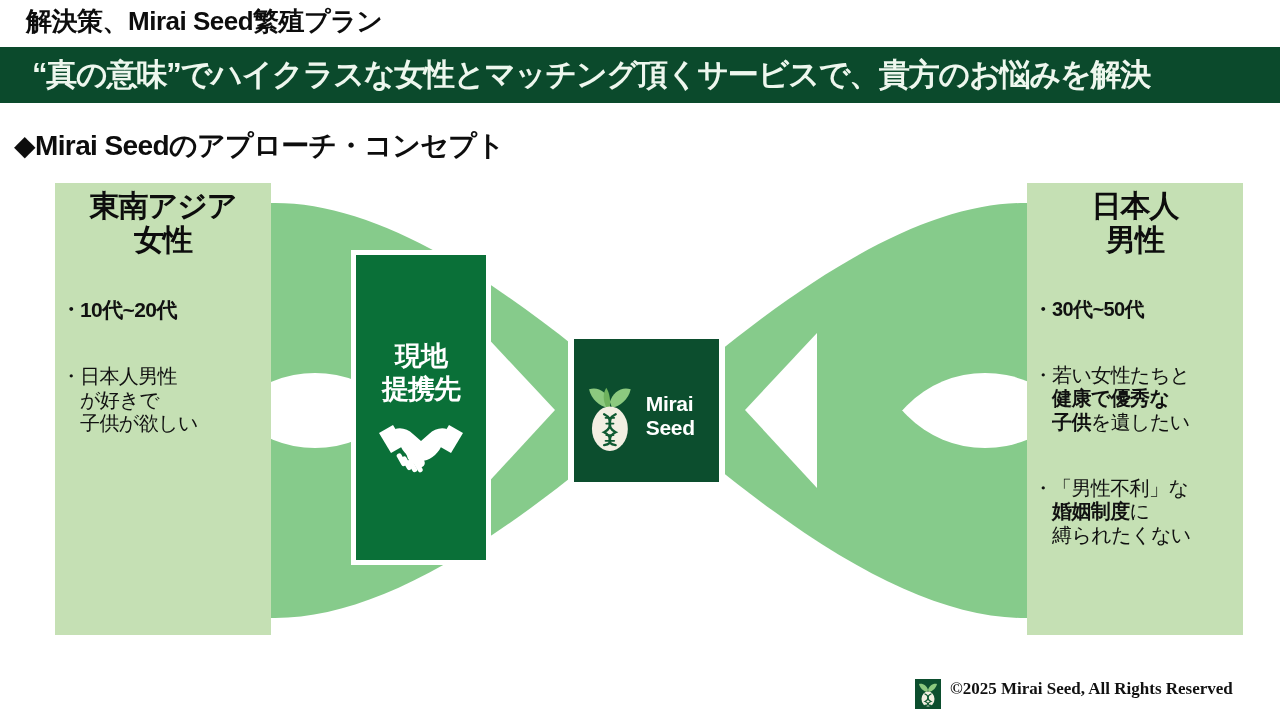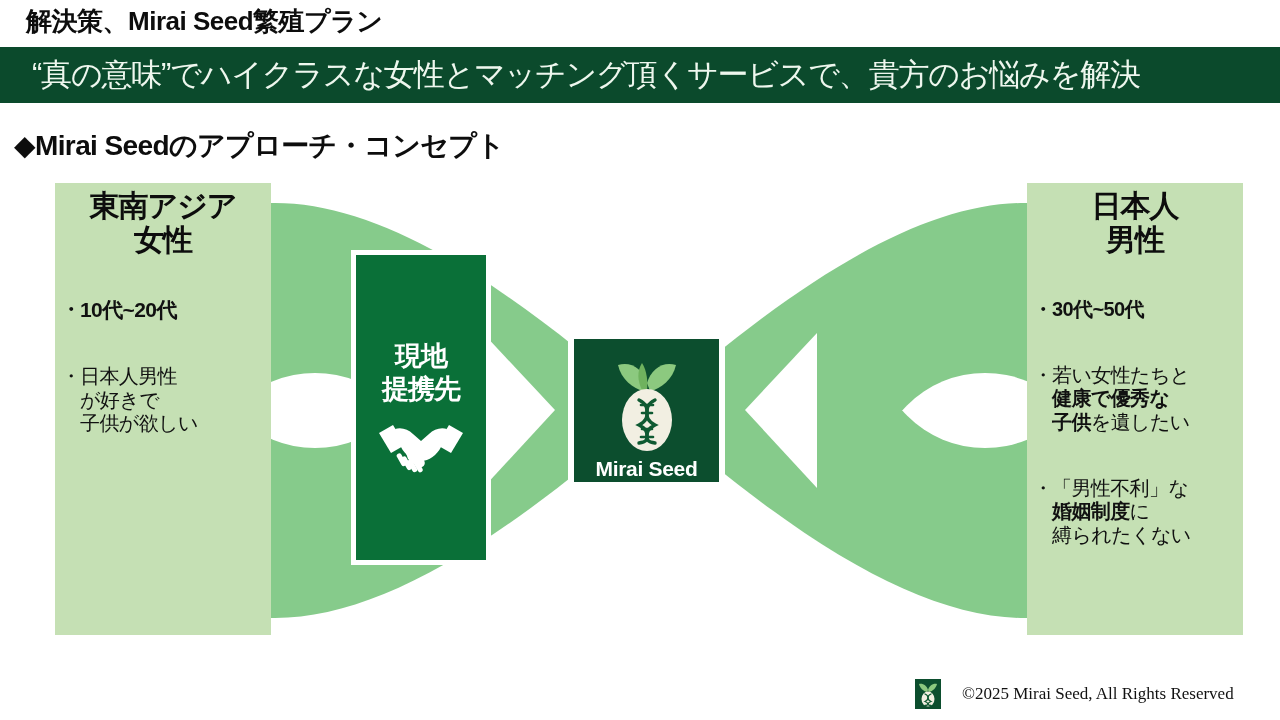--- a/index.html
+++ b/index.html
@@ -17,21 +17,21 @@
     position:absolute;left:26px;top:4px;
     font-size:26px;font-weight:bold;color:#0d0d0d;
     letter-spacing:-0.5px;white-space:nowrap;
   }
   .banner{
     position:absolute;left:0;top:47px;width:1280px;height:56px;
     background:#0b4a2c;
   }
   .banner-text{
     position:absolute;left:32px;top:50px;
-    font-size:31px;font-weight:normal;color:#eef7ee;
+    font-size:31px;font-weight:bold;color:#eef7ee;
     letter-spacing:-1.2px;white-space:nowrap;
     line-height:50px;
   }
   .section-head{
     position:absolute;left:14px;top:127px;
     font-size:28px;font-weight:bold;color:#0d0d0d;
     letter-spacing:-0.6px;white-space:nowrap;
   }
 
   
@@ -72,32 +72,32 @@
   .pillar-label{
     color:#ffffff;font-size:27px;font-weight:bold;text-align:center;
     line-height:1.22;letter-spacing:-1px;
   }
   .pillar-icon{margin-top:12px;}
 
   
   .logo-card{
     position:absolute;left:568px;top:333px;width:157px;height:155px;
     background:#0c4e2e;border:6px solid #ffffff;box-sizing:border-box;
-    display:flex;flex-direction:column;align-items:center;justify-content:flex-start;
+    display:flex;flex-direction:row;align-items:center;justify-content:flex-start;
     padding-top:8px;
   }
   .logo-wordmark{
     color:#ffffff;font-size:21px;font-weight:bold;letter-spacing:-0.3px;
     margin-top:2px;
   }
 
   
   .footer{
     position:absolute;left:915px;top:679px;
-    display:flex;align-items:center;gap:21px;
+    display:flex;gap:9px;font-weight:bold;
   }
   .footer-text{
     font-family:"Liberation Serif","DejaVu Serif",serif;
     font-size:17px;color:#111;white-space:nowrap;
   }
 </style>
 </head>
 <body>
 
 <div id="slide">

